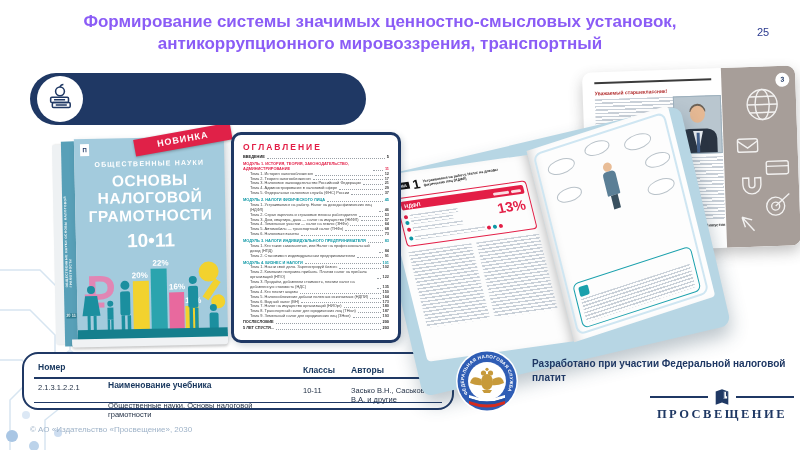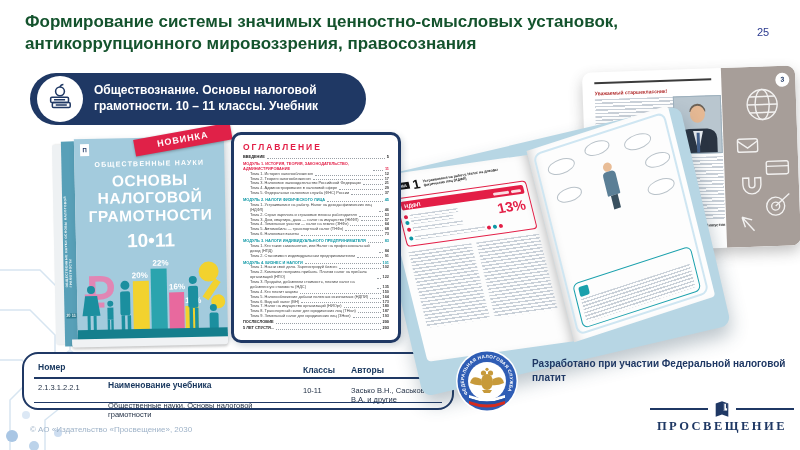--- a/index.html
+++ b/index.html
@@ -1,20 +1,20 @@
 <!DOCTYPE html>
 <html><head>
 <meta charset="utf-8">
 <style>
   html,body{margin:0;padding:0;background:#e9e9e9;}
   .stage{position:relative;width:800px;height:450px;background:#ffffff;overflow:hidden;
          font-family:"Liberation Sans",sans-serif;margin:0 auto;}
   
   .title{position:absolute;left:25px;top:11px;width:710px;font-size:17px;font-weight:700;
-         color:#14532d;line-height:1.32;}
+         color:#8b5cf6;line-height:1.32;text-align:center;}
   .pagenum{position:absolute;left:757px;top:26px;font-size:11px;font-weight:400;color:#2b3a8f;}
   
   .badge{position:absolute;left:30px;top:73px;width:336px;height:52px;background:#1f3864;
          border-radius:26px;display:flex;align-items:center;z-index:4;}
   .badge-circle{position:absolute;left:7px;top:3px;width:46px;height:46px;background:#fff;
          border-radius:50%;display:flex;align-items:center;justify-content:center;}
   .badge-text{margin-left:64px;color:#fff;font-size:12px;font-weight:700;line-height:1.3;}
   
   .cover-wrap{position:absolute;left:54px;top:138px;width:172px;height:208px;z-index:3;
          transform:rotate(-1.2deg);}
@@ -129,21 +129,21 @@
   .tbl-row{display:flex;font-size:7.5px;color:#243247;line-height:1.25;align-items:flex-start;}
   .c-num{width:70px;flex:none;padding-top:2px;}
   .c-name{width:195px;flex:none;padding-right:6px;box-sizing:border-box;margin-top:20px;}
   .c-gr{width:48px;flex:none;padding-top:5px;}
   .c-au{flex:1;padding-top:5px;}
   
   .fns{position:absolute;left:455px;top:349px;width:64px;height:64px;z-index:3;}
   .partner{position:absolute;left:532px;top:357px;width:264px;font-size:10px;font-weight:700;
         color:#1f3864;line-height:1.35;z-index:3;}
   
-  .plogo{position:absolute;left:650px;top:400px;width:144px;z-index:3;}
+  .plogo{position:absolute;left:650px;top:388px;width:144px;z-index:3;}
   .pl-top{display:flex;align-items:center;gap:5px;}
   .pl-line{flex:1;height:2px;background:#1f3864;}
   .pl-text{font-family:"Liberation Serif",serif;font-size:12.5px;font-weight:700;
         letter-spacing:2.5px;color:#1f3864;text-align:center;margin-top:1px;white-space:nowrap;}
   
   .footer{position:absolute;left:30px;top:425px;font-size:8px;color:#9fb3c8;z-index:2;}
   .decor{position:absolute;left:0;top:240px;z-index:0;}
 </style>
 </head>
 <body>
@@ -163,39 +163,35 @@
     </g>
     <circle cx="12" cy="196" r="6" fill="#a9c6e4"></circle>
     <circle cx="34" cy="206" r="5" fill="#bcd3ea"></circle>
     <circle cx="58" cy="193" r="4" fill="#cdddf0"></circle>
     <circle cx="26" cy="175" r="4" fill="#dce8f5"></circle>
     <circle cx="75" cy="165" r="3.5" fill="#dce8f5"></circle>
   </svg>
 
   <div class="title">
     <div>Формирование системы значимых ценностно-смысловых установок,</div>
-    <div>антикоррупционного мировоззрения, правосознания</div>
+    <div>антикоррупционного мировоззрения, транспортный</div>
   </div>
   <div class="pagenum">25</div>
 
   <div class="badge">
     <div class="badge-circle">
       <svg width="34" height="34" viewBox="0 0 40 40">
         <g fill="none" stroke="#1f3864" stroke-width="1.8" stroke-linejoin="round">
           <circle cx="20" cy="11" r="5.2"></circle>
           <path d="M20,6 q1,-3 4,-3"></path>
           <rect x="9" y="18" width="21" height="6" rx="1.5"></rect>
           <rect x="11" y="24" width="21" height="6" rx="1.5"></rect>
           <path d="M13,21 h13 M15,27 h13"></path>
         </g>
       </svg>
-    </div>
-    <div class="badge-text">
-      <div>Обществознание. Основы налоговой</div>
-      <div>грамотности. 10 – 11 классы. Учебник</div>
     </div>
   </div>
 
   <div class="intro">
     <div class="intro-gray">
       <svg width="74" height="180" viewBox="0 0 74 180">
         <g fill="none" stroke="#ffffff" stroke-width="1.4" opacity=".85">
           <circle cx="40" cy="38" r="15"></circle>
           <ellipse cx="40" cy="38" rx="7" ry="15"></ellipse>
           <path d="M25,38 h30 M27,30 h26 M27,46 h26"></path>

